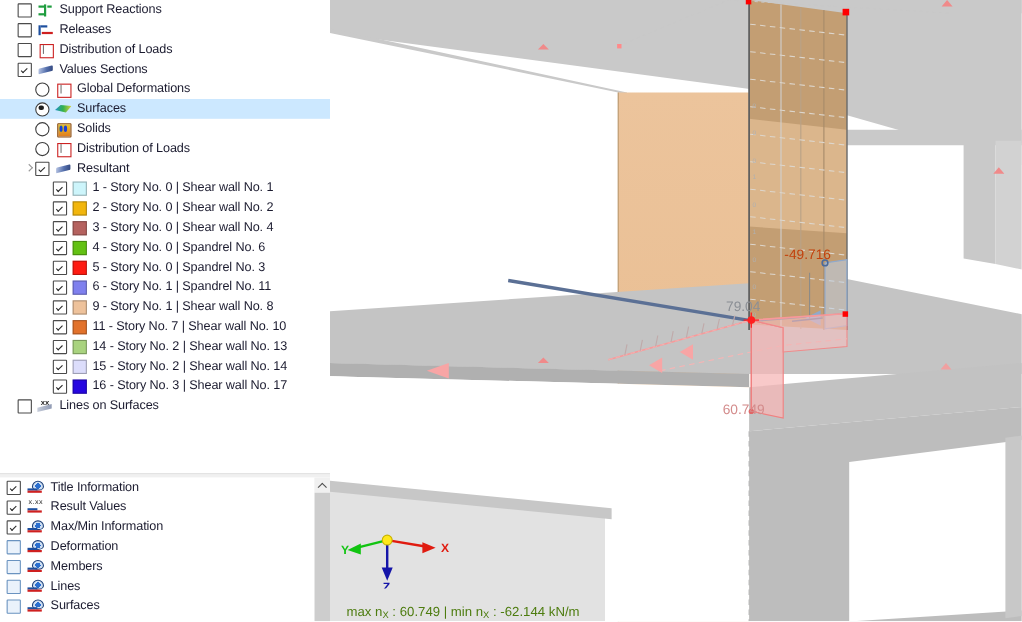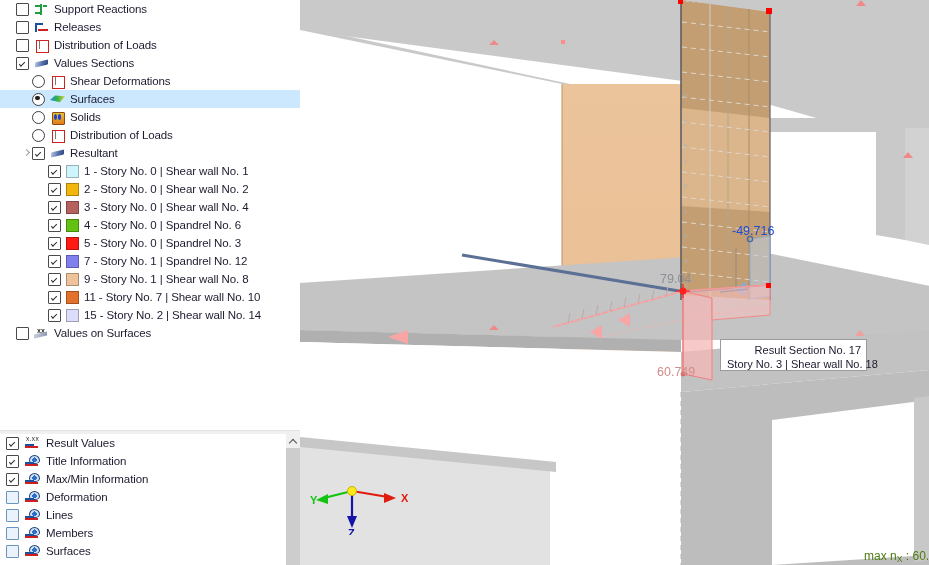--- a/index.html
+++ b/index.html
@@ -2,21 +2,21 @@
 <html><head>
 <meta charset="utf-8">
 <style>
   html,body{margin:0;padding:0;}
   body{
     width:929px;height:565px;overflow:hidden;
     font-family:"Liberation Sans", sans-serif;
     font-size:11.5px;color:#1a1a2e;background:#ffffff;
     -webkit-font-smoothing:antialiased;
   }
-  #app{position:relative;width:929px;height:565px;text-align:right;}
+  #app{position:relative;width:929px;height:565px;}
 
   
   #navigator{
     position:absolute;left:0;top:0;width:300px;height:565px;
     background:#ffffff;overflow:hidden;
   }
   #tree{position:absolute;left:0;top:0;width:300px;height:430px;background:#fff;overflow:hidden;}
   #panel-divider{position:absolute;left:0;top:430px;width:300px;height:4px;background:#f0f0f0;border-top:1px solid #e3e3e3;}
   #bottomlist{position:absolute;left:0;top:434px;width:300px;height:131px;background:#fff;overflow:hidden;}
 
@@ -163,21 +163,21 @@
           <span style="width: 5px; flex: 0 0 auto;"></span>
           <span class="lbl">Values Sections</span>
         </div>
         <div class="row">
           <span style="flex: 0 0 auto; width: 22px; height: 18px;"></span>
           <span class="expander"></span>
           <span class="rb"></span>
           <span style="width: 5px; flex: 0 0 auto;"></span>
           <span class="icobox ic-dist"></span>
           <span style="width: 5px; flex: 0 0 auto;"></span>
-          <span class="lbl">Shear Deformations</span>
+          <span class="lbl">Global Deformations</span>
         </div>
         <div class="row sel">
           <span style="flex: 0 0 auto; width: 22px; height: 18px;"></span>
           <span class="expander"></span>
           <span class="rb on"></span>
           <span style="width: 5px; flex: 0 0 auto;"></span>
           <span class="icobox ic-surfaces"></span>
           <span style="width: 5px; flex: 0 0 auto;"></span>
           <span class="lbl">Surfaces</span>
         </div>
@@ -253,21 +253,21 @@
           <span style="width: 5px; flex: 0 0 auto;"></span>
           <span class="lbl">5 - Story No. 0 | Spandrel No. 3</span>
         </div>
         <div class="row">
           <span style="flex: 0 0 auto; width: 38px; height: 18px;"></span>
           <span class="expander"></span>
           <span class="cb on"></span>
           <span style="width: 5px; flex: 0 0 auto;"></span>
           <span class="swatch" style="background: rgb(127, 128, 238);"></span>
           <span style="width: 5px; flex: 0 0 auto;"></span>
-          <span class="lbl">7 - Story No. 1 | Spandrel No. 12</span>
+          <span class="lbl">6 - Story No. 1 | Spandrel No. 11</span>
         </div>
         <div class="row">
           <span style="flex: 0 0 auto; width: 38px; height: 18px;"></span>
           <span class="expander"></span>
           <span class="cb on"></span>
           <span style="width: 5px; flex: 0 0 auto;"></span>
           <span class="swatch" style="background: rgb(238, 194, 155);"></span>
           <span style="width: 5px; flex: 0 0 auto;"></span>
           <span class="lbl">9 - Story No. 1 | Shear wall No. 8</span>
         </div>
@@ -278,91 +278,109 @@
           <span style="width: 5px; flex: 0 0 auto;"></span>
           <span class="swatch" style="background: rgb(226, 114, 43);"></span>
           <span style="width: 5px; flex: 0 0 auto;"></span>
           <span class="lbl">11 - Story No. 7 | Shear wall No. 10</span>
         </div>
         <div class="row">
           <span style="flex: 0 0 auto; width: 38px; height: 18px;"></span>
           <span class="expander"></span>
           <span class="cb on"></span>
           <span style="width: 5px; flex: 0 0 auto;"></span>
+          <span class="swatch" style="background: rgb(169, 211, 127);"></span>
+          <span style="width: 5px; flex: 0 0 auto;"></span>
+          <span class="lbl">14 - Story No. 2 | Shear wall No. 13</span>
+        </div>
+        <div class="row">
+          <span style="flex: 0 0 auto; width: 38px; height: 18px;"></span>
+          <span class="expander"></span>
+          <span class="cb on"></span>
+          <span style="width: 5px; flex: 0 0 auto;"></span>
           <span class="swatch" style="background: rgb(220, 221, 251);"></span>
           <span style="width: 5px; flex: 0 0 auto;"></span>
           <span class="lbl">15 - Story No. 2 | Shear wall No. 14</span>
+        </div>
+        <div class="row">
+          <span style="flex: 0 0 auto; width: 38px; height: 18px;"></span>
+          <span class="expander"></span>
+          <span class="cb on"></span>
+          <span style="width: 5px; flex: 0 0 auto;"></span>
+          <span class="swatch" style="background: rgb(38, 6, 224);"></span>
+          <span style="width: 5px; flex: 0 0 auto;"></span>
+          <span class="lbl">16 - Story No. 3 | Shear wall No. 17</span>
         </div>
         <div class="row">
           <span style="flex: 0 0 auto; width: 6px; height: 18px;"></span>
           <span class="expander"></span>
           <span class="cb"></span>
           <span style="width: 5px; flex: 0 0 auto;"></span>
           <span class="icobox ic-valsurf">
             <span class="xs">xx</span>
             <span class="ln"></span>
           </span>
           <span style="width: 5px; flex: 0 0 auto;"></span>
-          <span class="lbl">Values on Surfaces</span>
+          <span class="lbl">Lines on Surfaces</span>
         </div>
       </div>
 
     <div id="panel-divider"></div>
 
     <div id="bottomlist">
       <div class="row">
+          <span style="width: 6px; flex: 0 0 auto;"></span>
+          <span class="cb on"></span>
+          <span style="width: 6px; flex: 0 0 auto;"></span>
+          <span class="icobox ic-eye"></span>
+          <span style="width: 6px; flex: 0 0 auto;"></span>
+          <span class="lbl">Title Information</span>
+        </div>
+        <div class="row">
           <span style="width: 6px; flex: 0 0 auto;"></span>
           <span class="cb on"></span>
           <span style="width: 6px; flex: 0 0 auto;"></span>
           <span class="icobox ic-xxx">
             <span class="xs">x.xx</span>
             <span class="ln"></span>
           </span>
           <span style="width: 6px; flex: 0 0 auto;"></span>
           <span class="lbl">Result Values</span>
         </div>
         <div class="row">
           <span style="width: 6px; flex: 0 0 auto;"></span>
           <span class="cb on"></span>
           <span style="width: 6px; flex: 0 0 auto;"></span>
           <span class="icobox ic-eye"></span>
           <span style="width: 6px; flex: 0 0 auto;"></span>
-          <span class="lbl">Title Information</span>
-        </div>
-        <div class="row">
-          <span style="width: 6px; flex: 0 0 auto;"></span>
-          <span class="cb on"></span>
+          <span class="lbl">Max/Min Information</span>
+        </div>
+        <div class="row">
+          <span style="width: 6px; flex: 0 0 auto;"></span>
+          <span class="cb blue"></span>
           <span style="width: 6px; flex: 0 0 auto;"></span>
           <span class="icobox ic-eye"></span>
           <span style="width: 6px; flex: 0 0 auto;"></span>
-          <span class="lbl">Max/Min Information</span>
+          <span class="lbl">Deformation</span>
         </div>
         <div class="row">
           <span style="width: 6px; flex: 0 0 auto;"></span>
           <span class="cb blue"></span>
           <span style="width: 6px; flex: 0 0 auto;"></span>
           <span class="icobox ic-eye"></span>
           <span style="width: 6px; flex: 0 0 auto;"></span>
-          <span class="lbl">Deformation</span>
+          <span class="lbl">Members</span>
         </div>
         <div class="row">
           <span style="width: 6px; flex: 0 0 auto;"></span>
           <span class="cb blue"></span>
           <span style="width: 6px; flex: 0 0 auto;"></span>
           <span class="icobox ic-eye"></span>
           <span style="width: 6px; flex: 0 0 auto;"></span>
           <span class="lbl">Lines</span>
-        </div>
-        <div class="row">
-          <span style="width: 6px; flex: 0 0 auto;"></span>
-          <span class="cb blue"></span>
-          <span style="width: 6px; flex: 0 0 auto;"></span>
-          <span class="icobox ic-eye"></span>
-          <span style="width: 6px; flex: 0 0 auto;"></span>
-          <span class="lbl">Members</span>
         </div>
         <div class="row">
           <span style="width: 6px; flex: 0 0 auto;"></span>
           <span class="cb blue"></span>
           <span style="width: 6px; flex: 0 0 auto;"></span>
           <span class="icobox ic-eye"></span>
           <span style="width: 6px; flex: 0 0 auto;"></span>
           <span class="lbl">Surfaces</span>
         </div>
         <div id="sb">
@@ -489,28 +507,24 @@
       <line x1="376" y1="291" x2="390" y2="291" stroke="#ff2020" stroke-width="1.2"></line>
       <line x1="383" y1="284" x2="383" y2="298" stroke="#ff2020" stroke-width="1.2"></line>
       <circle cx="383" cy="374" r="2.4" fill="#e06666"></circle>
       <rect x="466" y="283" width="5" height="5" fill="#ff0000"></rect>
       <polygon points="194,325 199,330 189,330" fill="#f08a8a"></polygon>
       <polygon points="560,330 565,336 555,336" fill="#f0a0a0"></polygon>
 
       <line x1="381" y1="392" x2="381" y2="565" stroke="#b6b6b6" stroke-width="1" stroke-dasharray="5 4"></line>
     </svg>
 
-    <div style="position:absolute;left:432px;top:224px;color:#1d4ed8;font-size:12.5px;" class="vtxt">-49.716</div>
+    <div style="position:absolute;left:413px;top:224px;color:#c2410c;font-size:12.5px;" class="vtxt">-49.716</div>
     <div style="position:absolute;left:360px;top:272px;color:#8b8f95;font-size:12.5px;" class="vtxt">79.04</div>
     <div style="position:absolute;left:357px;top:365px;color:#d38b8b;font-size:12.5px;" class="vtxt">60.749</div>
 
-    <div id="tooltip">
-      <div>Result Section No. 17</div>
-      <div>Story No. 3 | Shear wall No. 18</div>
-    </div>
 
     <svg style="position:absolute;left:10px;top:475px;" width="110" height="60">
       <line x1="42" y1="16" x2="78" y2="22" stroke="#e01b10" stroke-width="2.2"></line>
       <polygon points="86,23 74,18 74,28" fill="#e01b10"></polygon>
       <line x1="42" y1="16" x2="14" y2="23" stroke="#11c411" stroke-width="2.2"></line>
       <polygon points="6,25 18,19 18,29" fill="#11c411"></polygon>
       <line x1="42" y1="16" x2="42" y2="45" stroke="#1414a8" stroke-width="2.2"></line>
       <polygon points="42,53 37,41 47,41" fill="#1414a8"></polygon>
       <circle cx="42" cy="16" r="4.5" fill="#ffe81a" stroke="#c9b400" stroke-width="1"></circle>
       <text x="91" y="27" class="axlbl" fill="#e01b10" font-family="Liberation Sans, sans-serif">X</text>

